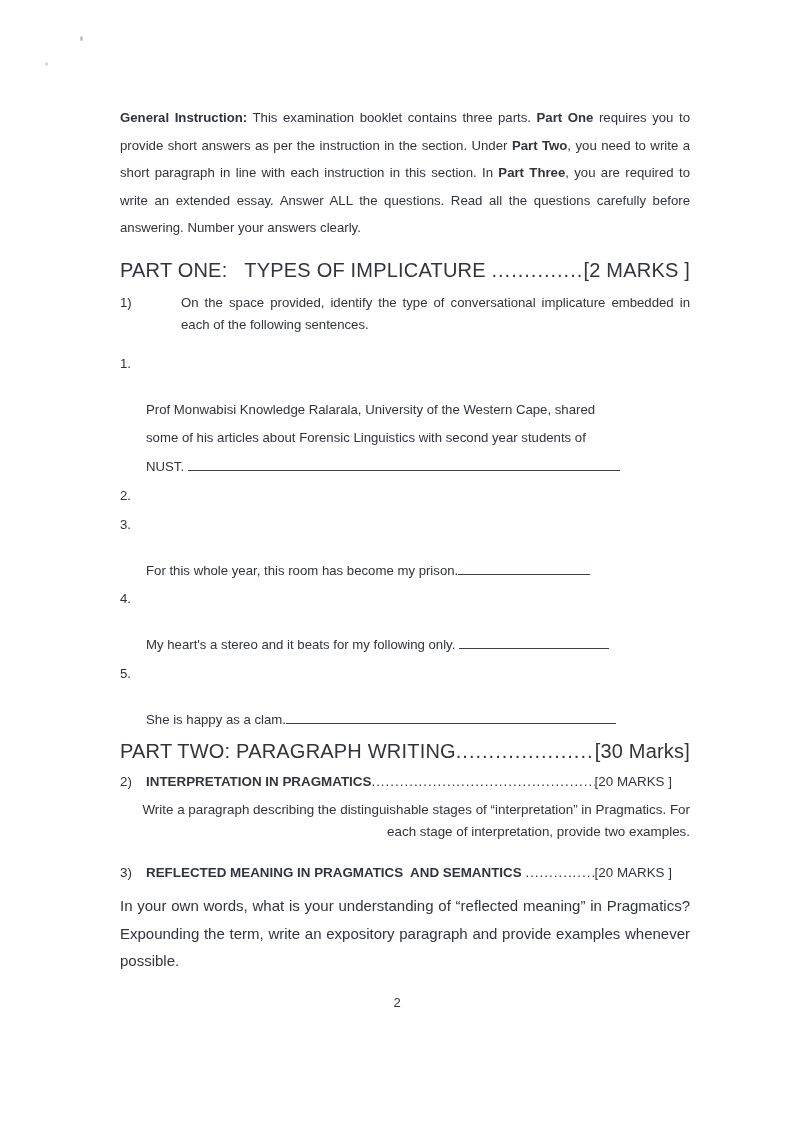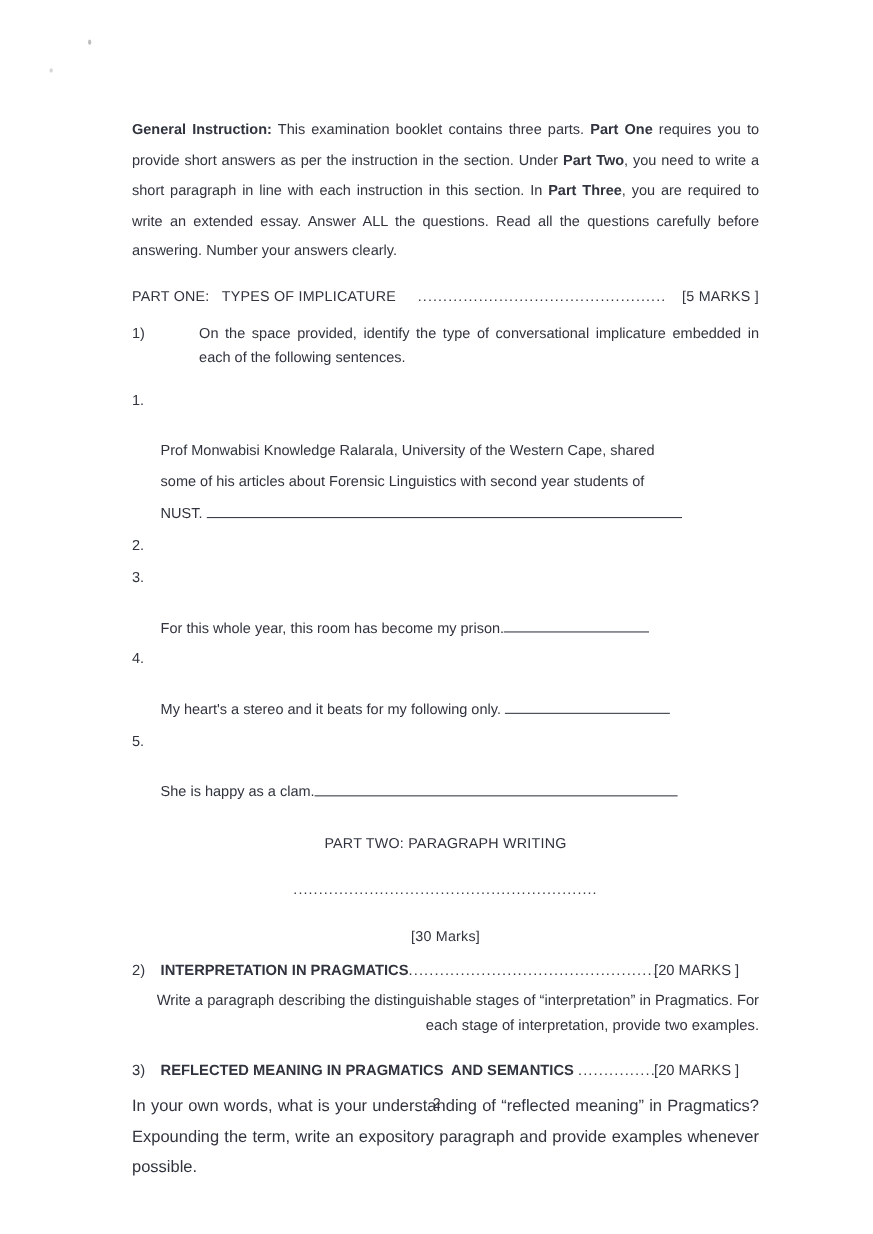--- a/index.html
+++ b/index.html
@@ -22,39 +22,38 @@
   .para {
     font-size: 13.2px;
     line-height: 27.5px;
     margin: 0;
   }
   .justify { text-align: justify; }
   .b { font-weight: 700; }
   
   .part-heading {
     display: flex;
-    align-items: center;
-    font-size: 13px;
+    align-items: flex-start;
+    font-size: 20px;
     font-weight: 400;
     line-height: 26px;
     margin: 0;
     width: 100%;
     letter-spacing: 0.2px;
-    gap: 16px;
   }
   .part-heading .title { white-space: pre; }
   .leader {
     flex: 1;
     overflow: hidden;
     white-space: nowrap;
     letter-spacing: 1px;
   }
   .marks { white-space: pre; }
   .h1-row { margin-top: 15px; }
-  .h2-row { margin-top: 19px; flex-direction: column; }
+  .h2-row { margin-top: 3px; }
   
   .q1-row {
     display: flex;
     margin-top: 9px;
     font-size: 13.2px;
     line-height: 22px;
   }
   .q-num { width: 26px; flex: 0 0 26px; }
   .q1-text { flex: 1; margin-left: 35px; }
   
@@ -117,21 +116,21 @@
   <span class="artifact a1"></span>
   <span class="artifact a2"></span>
 
   <div class="content">
 
     <p class="para justify"><span class="b">General Instruction:</span><span> This examination booklet contains three  parts. </span><span class="b">Part  One</span><span> requires you to provide short answers as per the instruction in  the  section. Under </span><span class="b">Part  Two</span><span>, you need to write a short paragraph in line with each instruction in this section. In  </span><span class="b">Part   Three</span><span>, you are required to write an extended essay.   Answer ALL the questions. Read all the questions carefully before answering.  Number your  answers clearly.</span></p>
 
     <h1 class="part-heading h1-row">
       <span class="title">PART ONE:   TYPES OF IMPLICATURE </span>
       <span class="leader">......................................................</span>
-      <span class="marks">[5 MARKS ]</span>
+      <span class="marks">[2 MARKS ]</span>
     </h1>
 
     <div class="q1-row">
       <span class="q-num">1)</span>
       <span class="q1-text justify">On the space provided, identify the type of  conversational implicature  embedded  in each of  the following sentences.</span>
     </div>
 
     <div class="sentence-list">
       <div class="s-row">
         <span class="s-num">1.</span>

